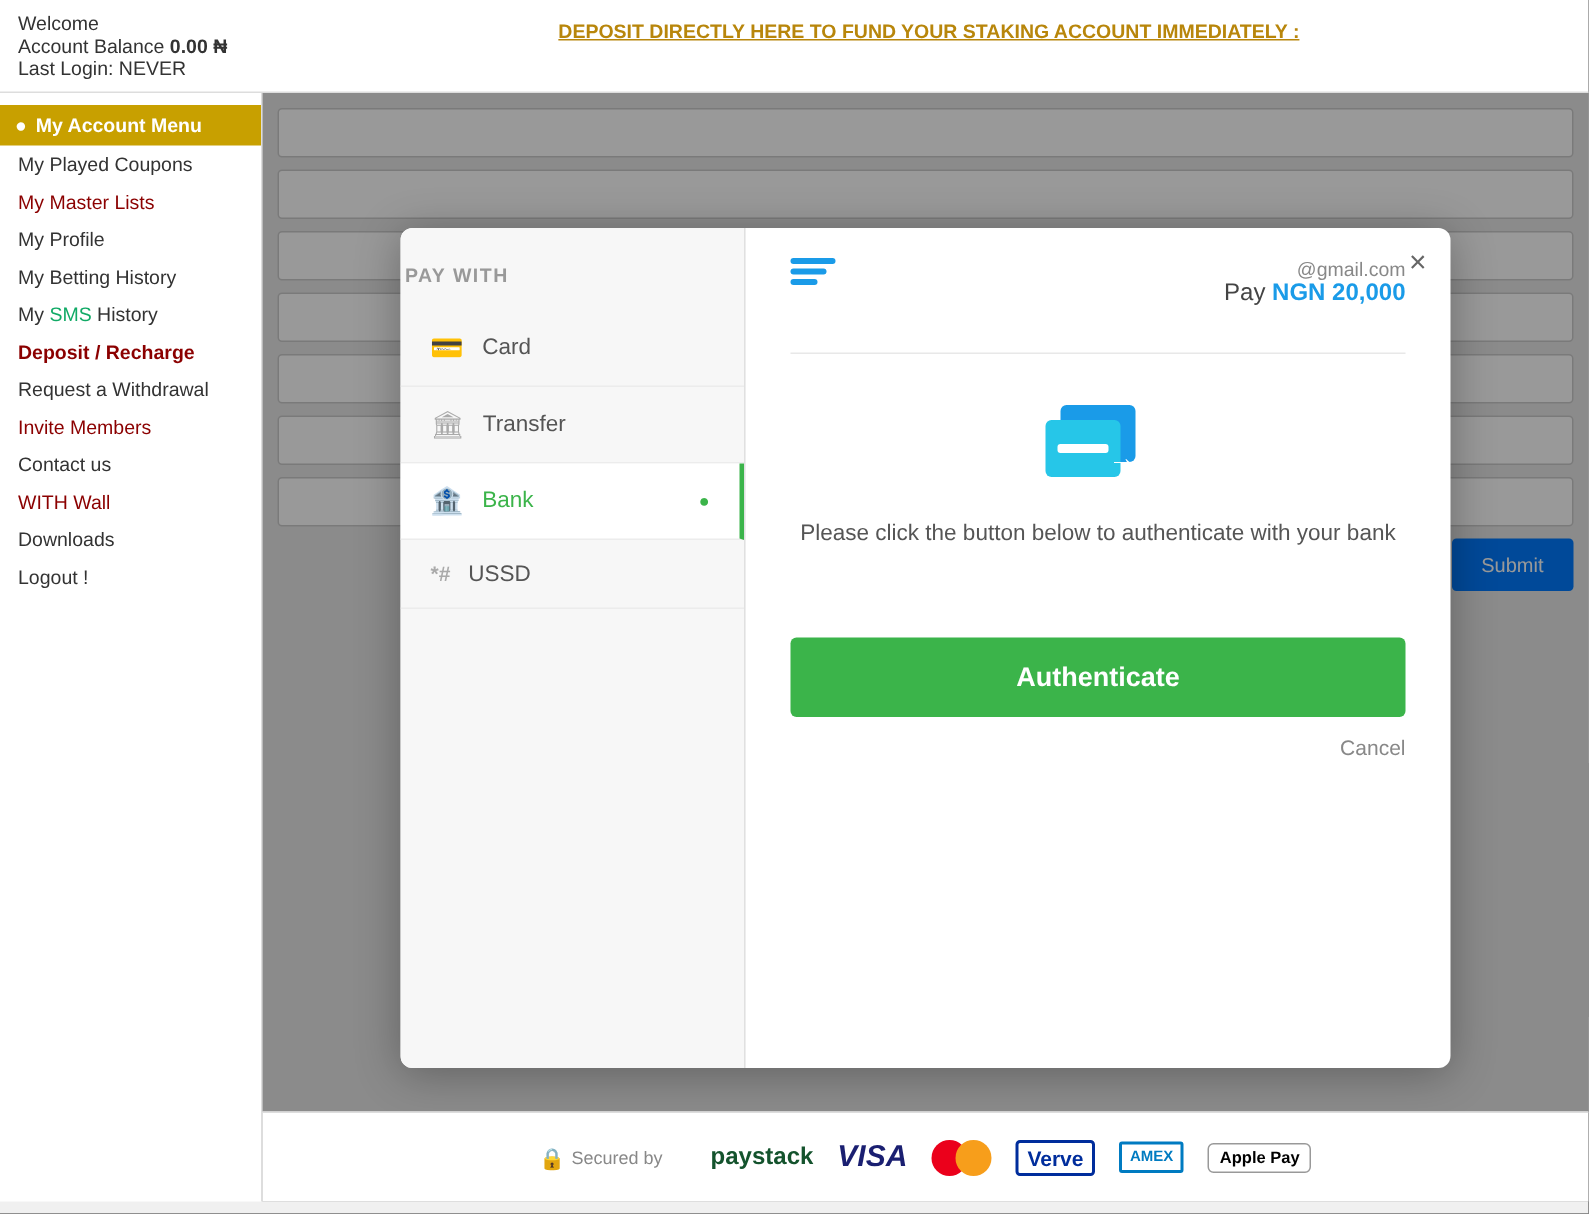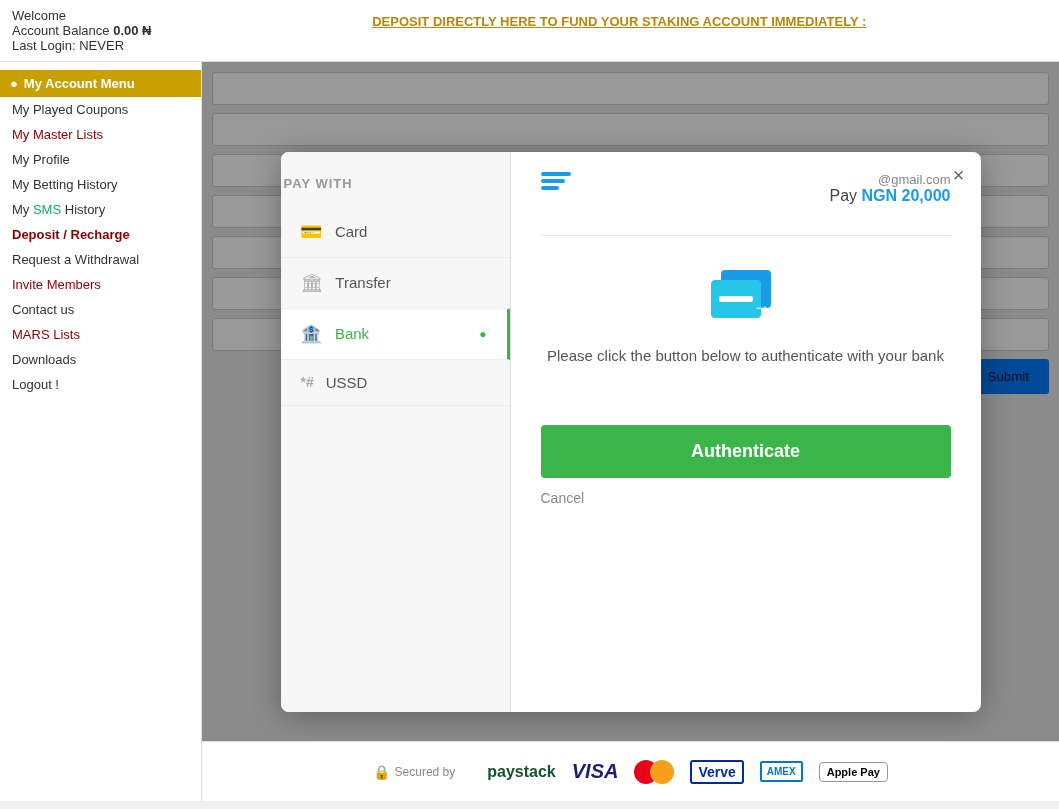--- a/index.html
+++ b/index.html
@@ -46,21 +46,21 @@
     }
 
     
     .main-layout {
       display: flex;
       height: calc(100% - 70px);
     }
 
     
     .sidebar {
-      width: 202px;
+      width: 175px;
       background: #fff;
       border-right: 1px solid #ddd;
       padding: 8px 0;
       font-size: 13px;
     }
     .sidebar-menu-title {
       background: #c8a000;
       color: #fff;
       padding: 6px 10px;
       font-weight: bold;
@@ -282,21 +282,21 @@
       border-radius: 4px;
       padding: 14px;
       font-size: 15px;
       cursor: pointer;
       width: 100%;
       margin-bottom: 16px;
     }
 
     
     .cancel-link {
-      text-align: left;
+      text-align: right;
       color: #888;
       font-size: 14px;
       cursor: pointer;
     }
 
     
     .payment-logos-bar {
       position: absolute;
       bottom: 0; left: 0; right: 0;
       background: #fff;
@@ -376,21 +376,21 @@
     }
     .form-input {
       width: 100%;
       padding: 8px;
       border: 1px solid #ccc;
       border-radius: 3px;
       font-size: 13px;
     }
     .submit-btn {
       background: #007bff;
-      color: #0f172a;
+      color: #ffffff;
       border: none;
       padding: 10px 20px;
       cursor: pointer;
       border-radius: 3px;
       float: right;
     }
   </style>
 </head>
 <body>
 
@@ -417,21 +417,21 @@
       <div class="sidebar-menu-title">My Account Menu</div>
       <div class="sidebar-item">My Played Coupons</div>
       <div class="sidebar-item bold">My Master Lists</div>
       <div class="sidebar-item">My Profile</div>
       <div class="sidebar-item">My Betting History</div>
       <div class="sidebar-item">My <span class="sms">SMS</span> History</div>
       <div class="sidebar-item highlight">Deposit / Recharge</div>
       <div class="sidebar-item">Request a Withdrawal</div>
       <div class="sidebar-item bold">Invite Members</div>
       <div class="sidebar-item">Contact us</div>
-      <div class="sidebar-item bold">MARS Lists</div>
+      <div class="sidebar-item bold">WITH Wall</div>
       <div class="sidebar-item">Downloads</div>
       <div class="sidebar-item">Logout !</div>
     </div>
 
     <div class="content-area">
 
       <div class="page-content">
         <div class="form-group"><input class="form-input" type="text" style=""></div>
         <div class="form-group"><input class="form-input" type="text" style=""></div>
         <div class="form-group"><input class="form-input" type="text" style=""></div>

